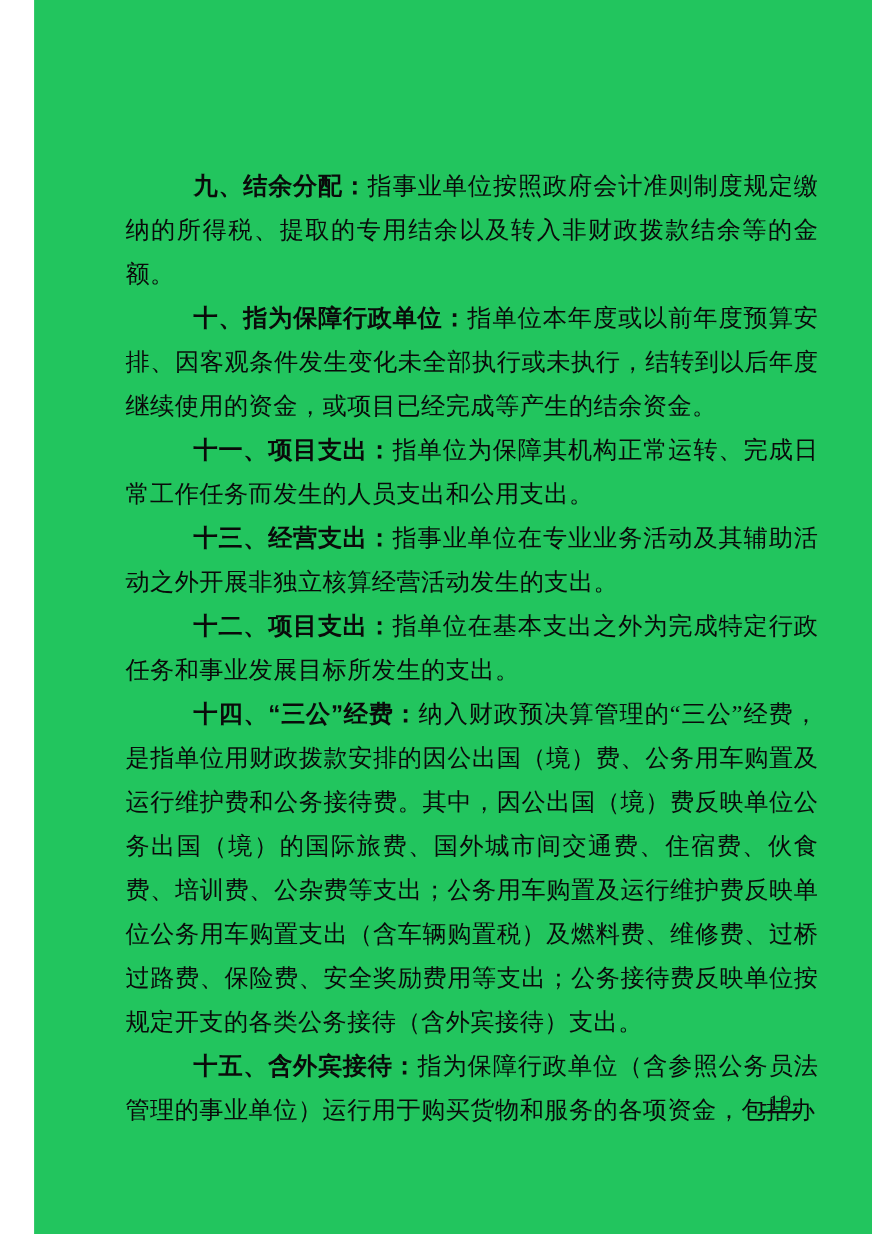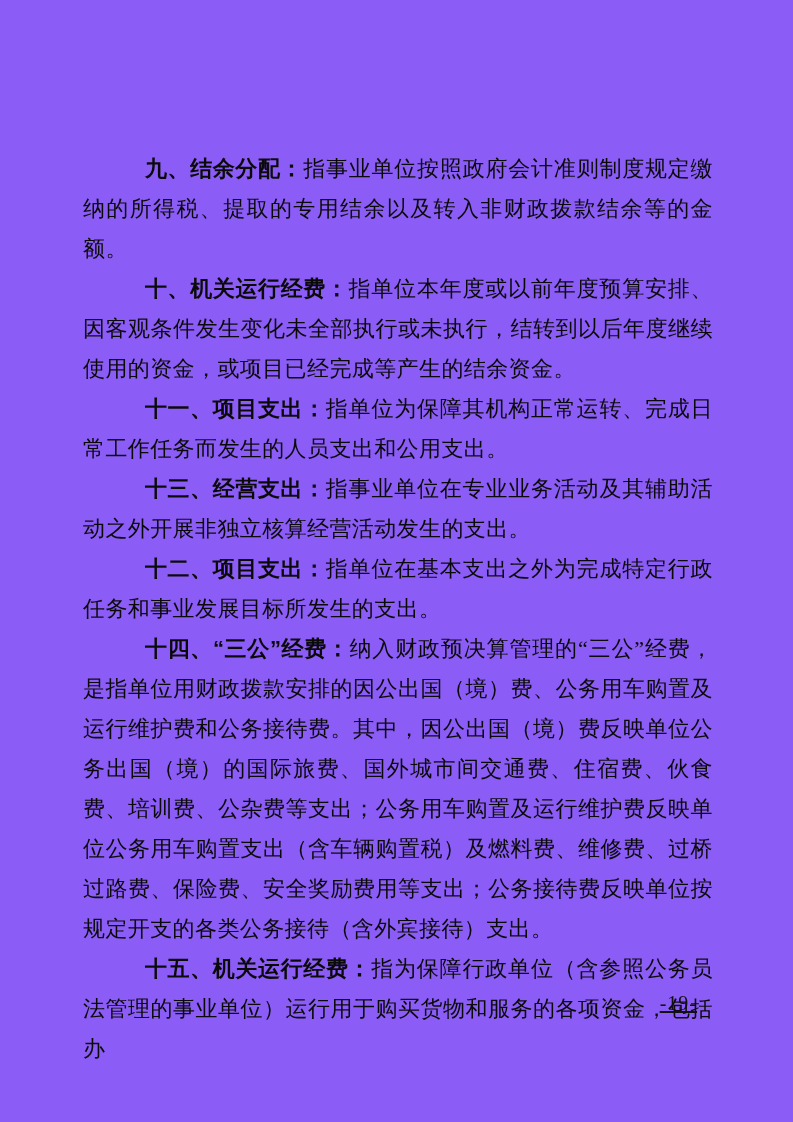--- a/index.html
+++ b/index.html
@@ -7,21 +7,22 @@
     width: 793px;
     height: 1122px;
     background: #ffffff;
     position: relative;
     overflow: hidden;
     font-family: "Liberation Serif", "DejaVu Serif", serif;
   }
   .page {
     position: absolute;
     inset: 0;
-    background: #8b5cf6;
+    background: #22c55e;
+    margin-left: 31px;
   }
   .content {
     position: absolute;
     left: 83px;
     top: 149px;
     width: 630px;
   }
   .para {
     margin: 0;
     padding: 0;
@@ -53,21 +54,21 @@
     font-family: "Liberation Serif", "DejaVu Serif", serif;
     text-decoration: underline;
   }
 </style>
 </head>
 <body>
 
 <div class="page">
   <div class="content">
       <p class="para"><b>九、结余分配：</b><span>指事业单位按照政府会计准则制度规定缴纳的所得税、提取的专用结余以及转入非财政拨款结余等的金额。</span></p>
-      <p class="para"><b>十、机关运行经费：</b><span>指单位本年度或以前年度预算安排、因客观条件发生变化未全部执行或未执行，结转到以后年度继续使用的资金，或项目已经完成等产生的结余资金。</span></p>
+      <p class="para"><b>十、指为保障行政单位：</b><span>指单位本年度或以前年度预算安排、因客观条件发生变化未全部执行或未执行，结转到以后年度继续使用的资金，或项目已经完成等产生的结余资金。</span></p>
       <p class="para"><b>十一、项目支出：</b><span>指单位为保障其机构正常运转、完成日常工作任务而发生的人员支出和公用支出。</span></p>
       <p class="para"><b>十三、经营支出：</b><span>指事业单位在专业业务活动及其辅助活动之外开展非独立核算经营活动发生的支出。</span></p>
       <p class="para"><b>十二、项目支出：</b><span>指单位在基本支出之外为完成特定行政任务和事业发展目标所发生的支出。</span></p>
       <p class="para"><b>十四、“三公”经费：</b><span>纳入财政预决算管理的“三公”经费，是指单位用财政拨款安排的因公出国（境）费、公务用车购置及运行维护费和公务接待费。其中，因公出国（境）费反映单位公务出国（境）的国际旅费、国外城市间交通费、住宿费、伙食费、培训费、公杂费等支出；公务用车购置及运行维护费反映单位公务用车购置支出（含车辆购置税）及燃料费、维修费、过桥过路费、保险费、安全奖励费用等支出；公务接待费反映单位按规定开支的各类公务接待（含外宾接待）支出。</span></p>
-      <p class="para"><b>十五、机关运行经费：</b><span>指为保障行政单位（含参照公务员法管理的事业单位）运行用于购买货物和服务的各项资金，包括办</span></p>
+      <p class="para"><b>十五、含外宾接待：</b><span>指为保障行政单位（含参照公务员法管理的事业单位）运行用于购买货物和服务的各项资金，包括办</span></p>
     </div>
   <div class="pagenum">-19-</div>
 </div>
 
 </body></html>

